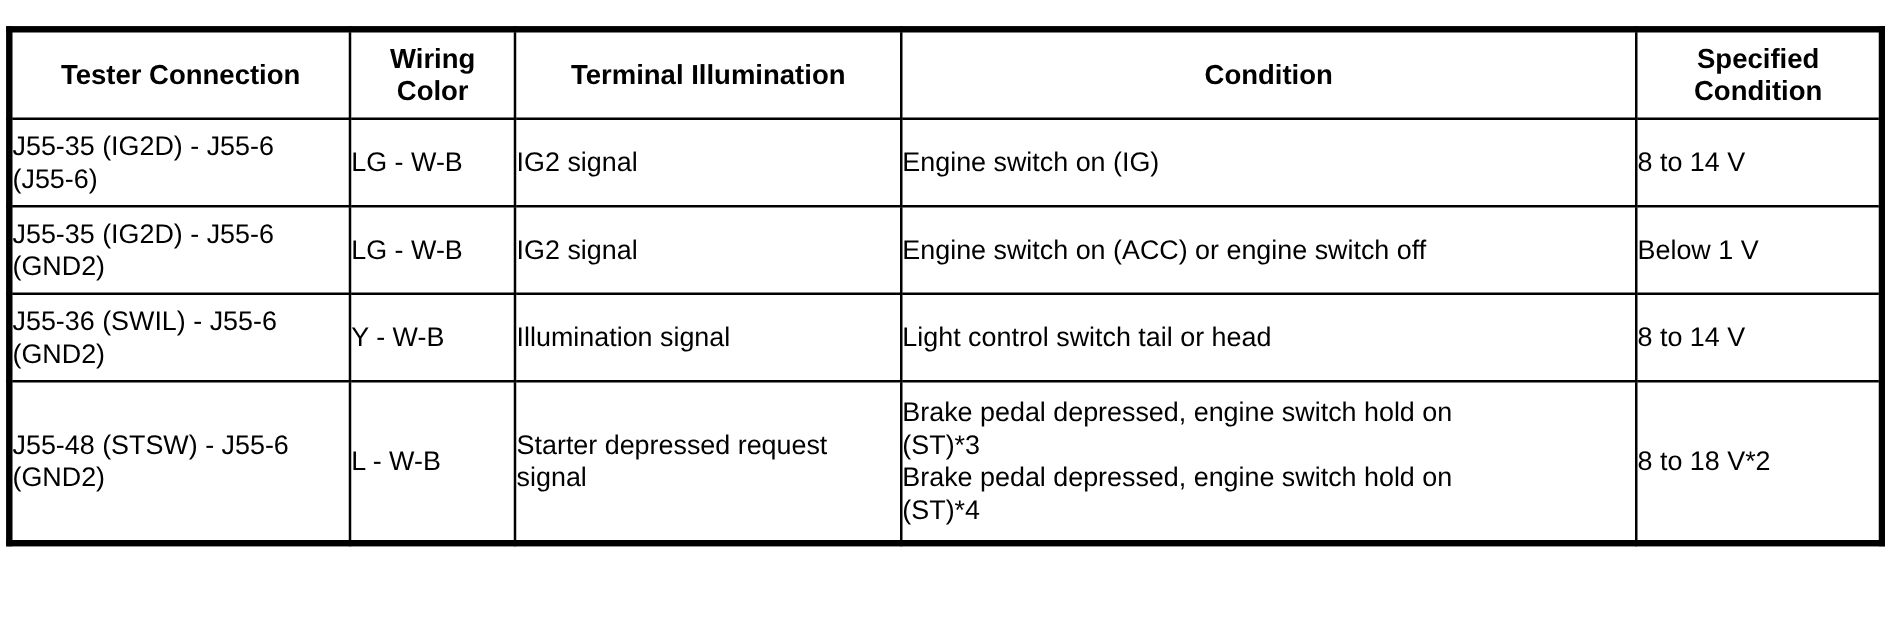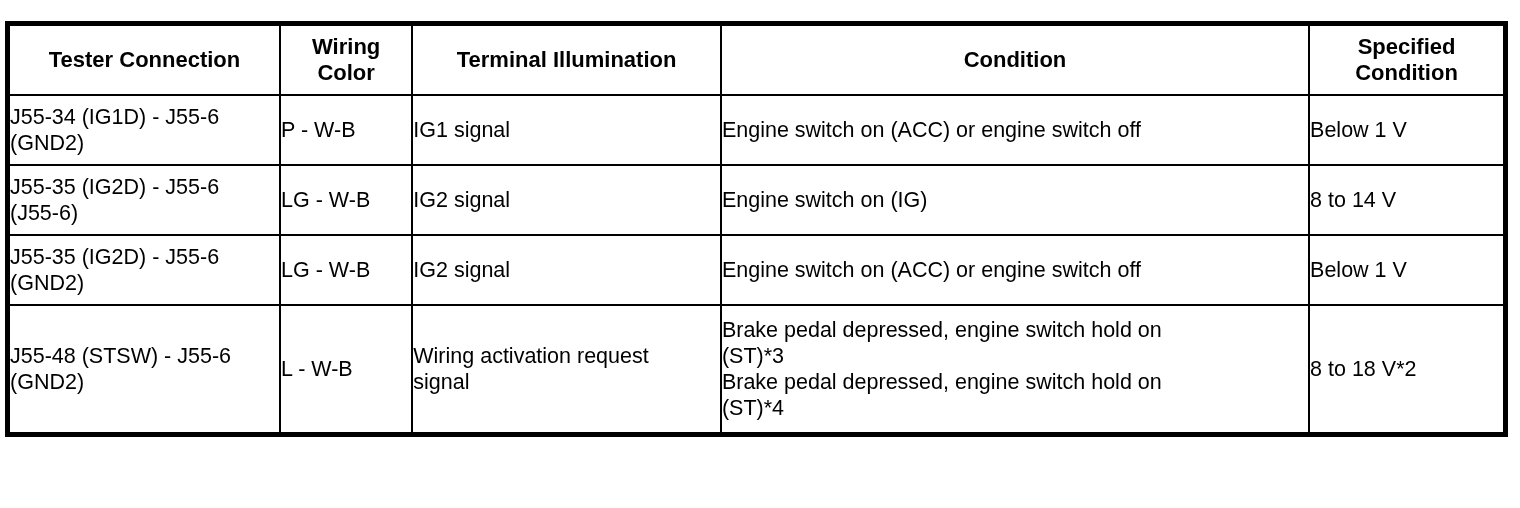--- a/index.html
+++ b/index.html
@@ -83,48 +83,48 @@
         <th>Wiring
 Color</th>
         <th>Terminal Illumination</th>
         <th>Condition</th>
         <th>Specified
 Condition</th>
       </tr>
     </thead>
     <tbody>
       <tr class="row-std">
-        <td>J55-34 (IG1D) - J55-6
-(GND2)</td>
-        <td>P - W-B</td>
-        <td>IG1 signal</td>
-        <td>Engine switch on (ACC) or engine switch off</td>
-        <td>Below 1 V</td>
-      </tr>
-      <tr class="row-std">
         <td>J55-35 (IG2D) - J55-6
 (J55-6)</td>
         <td>LG - W-B</td>
         <td>IG2 signal</td>
         <td>Engine switch on (IG)</td>
         <td>8 to 14 V</td>
       </tr>
       <tr class="row-std">
         <td>J55-35 (IG2D) - J55-6
 (GND2)</td>
         <td>LG - W-B</td>
         <td>IG2 signal</td>
         <td>Engine switch on (ACC) or engine switch off</td>
         <td>Below 1 V</td>
       </tr>
+      <tr class="row-std">
+        <td>J55-36 (SWIL) - J55-6
+(GND2)</td>
+        <td>Y - W-B</td>
+        <td>Illumination signal</td>
+        <td>Light control switch tail or head</td>
+        <td>8 to 14 V</td>
+      </tr>
       <tr class="row-tall">
         <td>J55-48 (STSW) - J55-6
 (GND2)</td>
         <td>L - W-B</td>
-        <td>Wiring activation request
+        <td>Starter depressed request
 signal</td>
         <td>Brake pedal depressed, engine switch hold on
 (ST)*3
 Brake pedal depressed, engine switch hold on
 (ST)*4</td>
         <td>8 to 18 V*2</td>
       </tr>
     </tbody>
   </table>
 </div>

